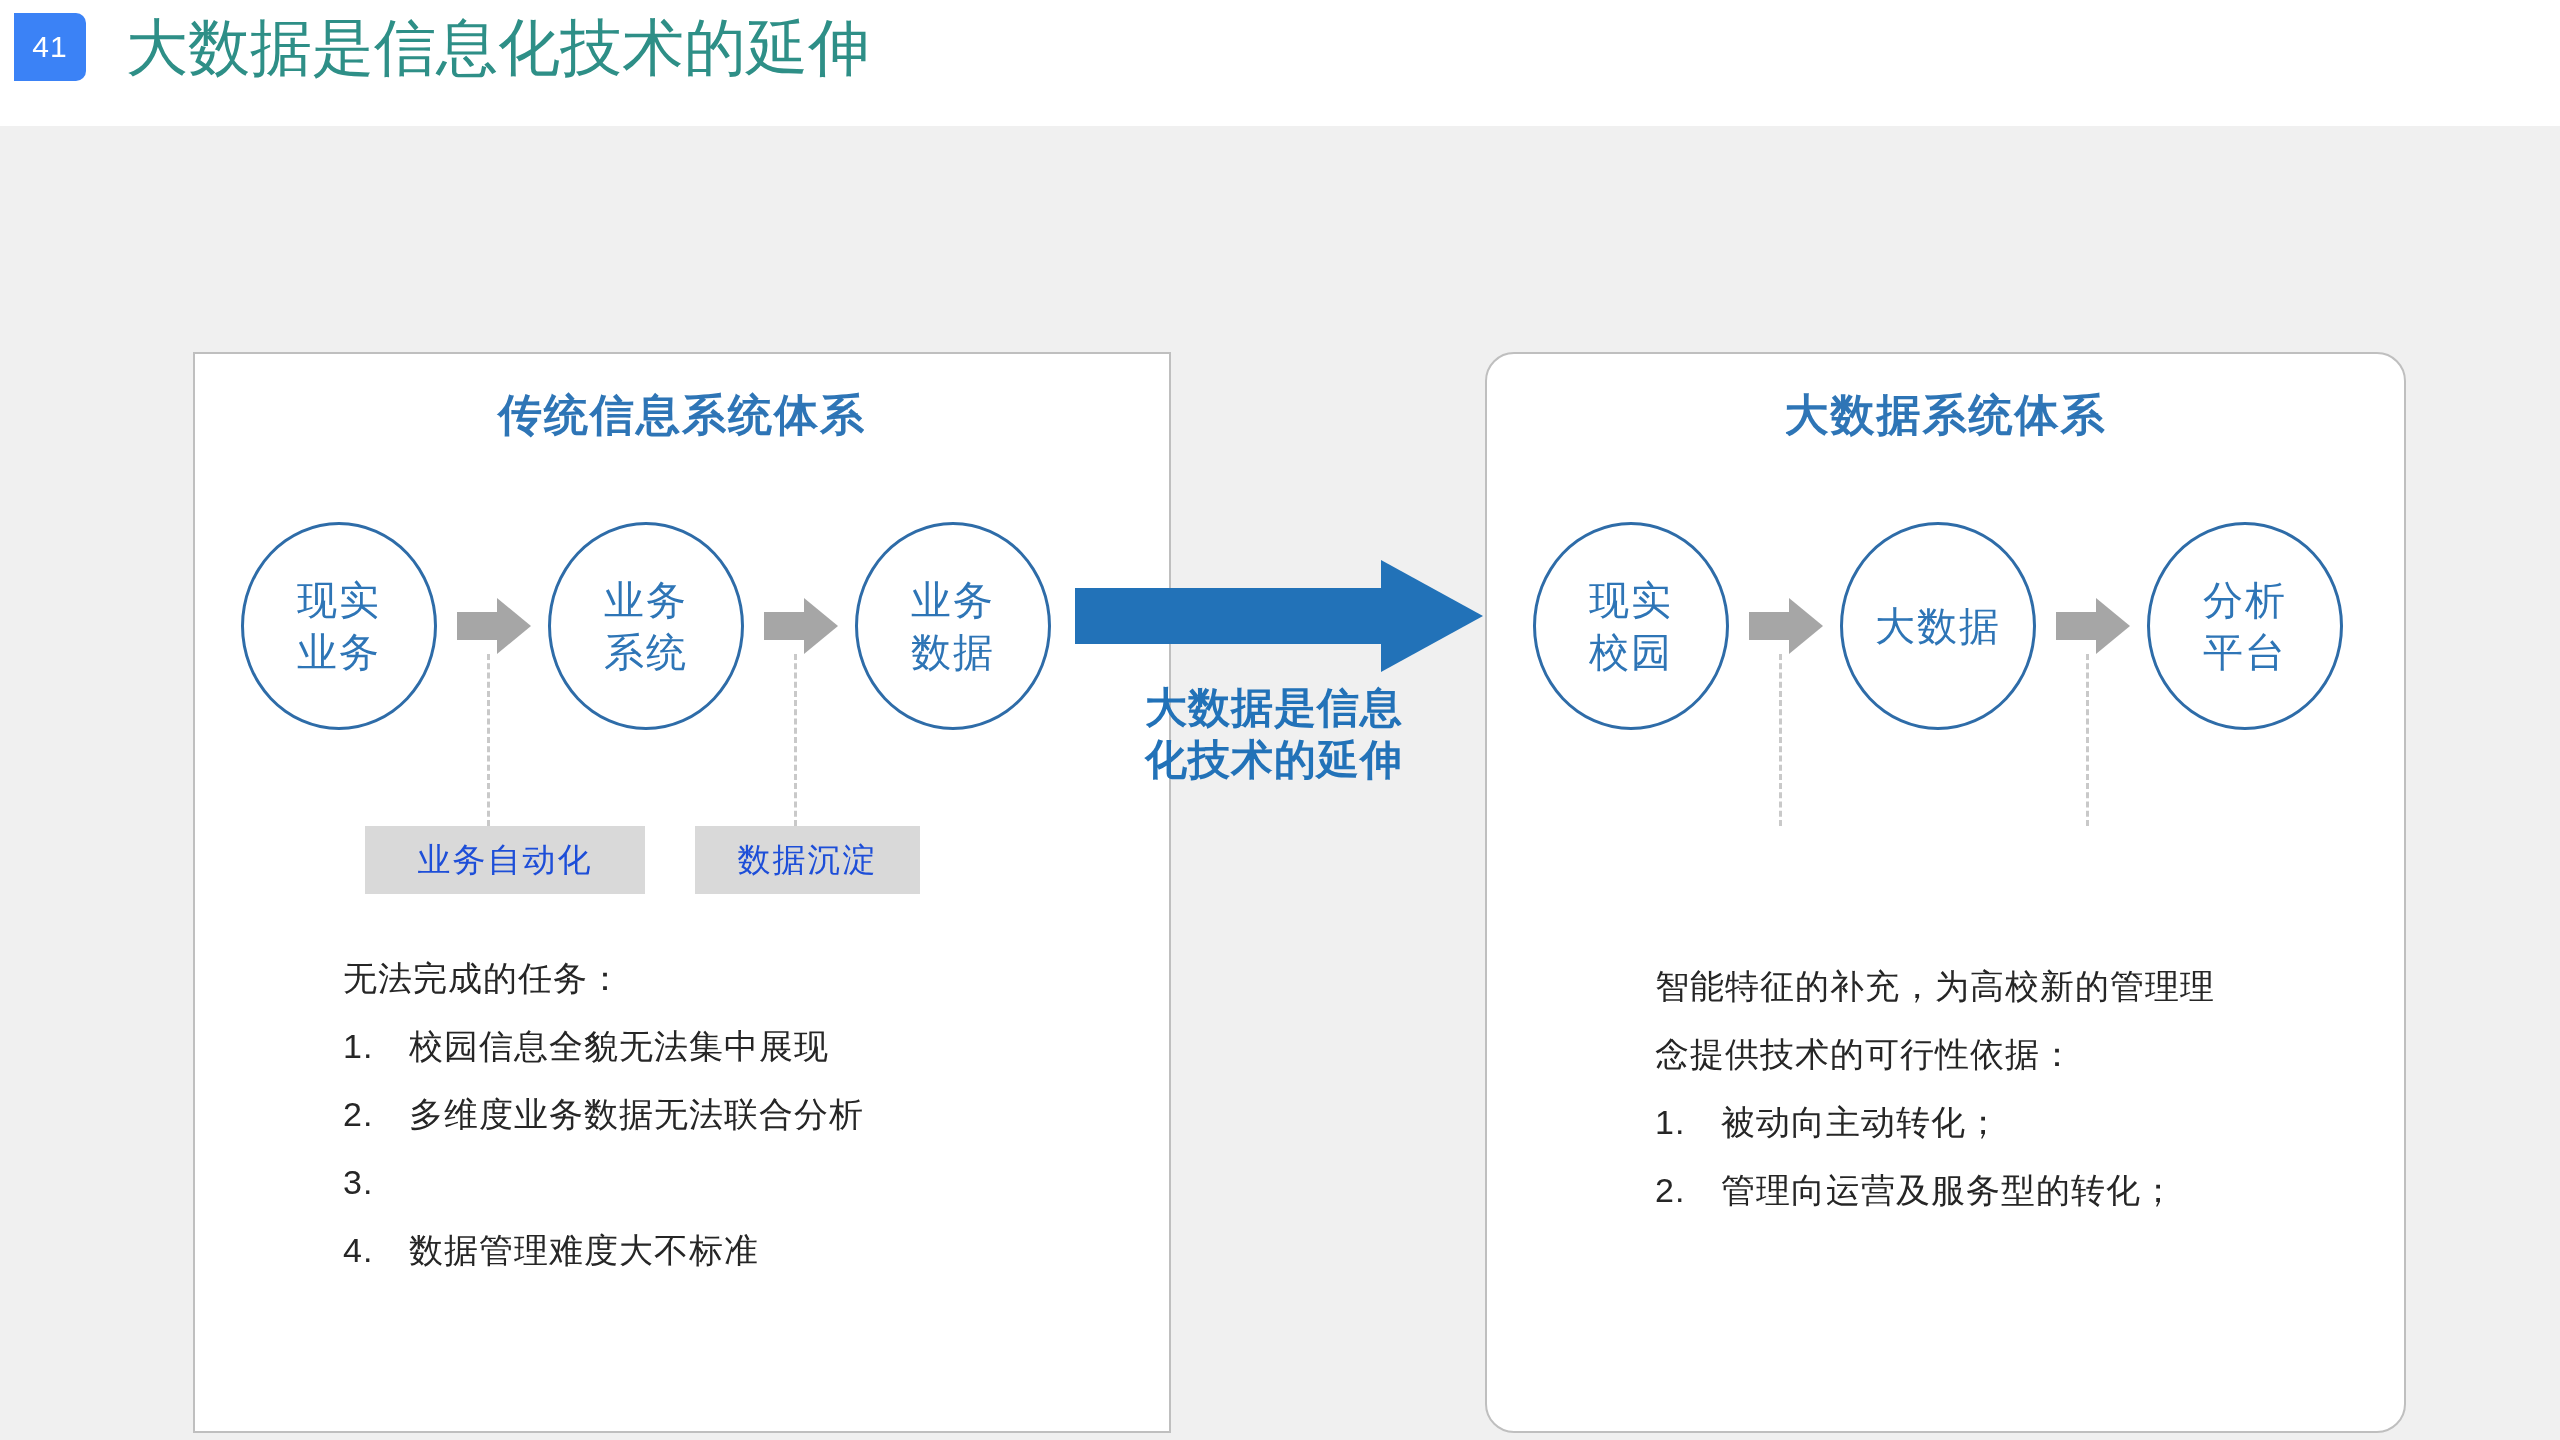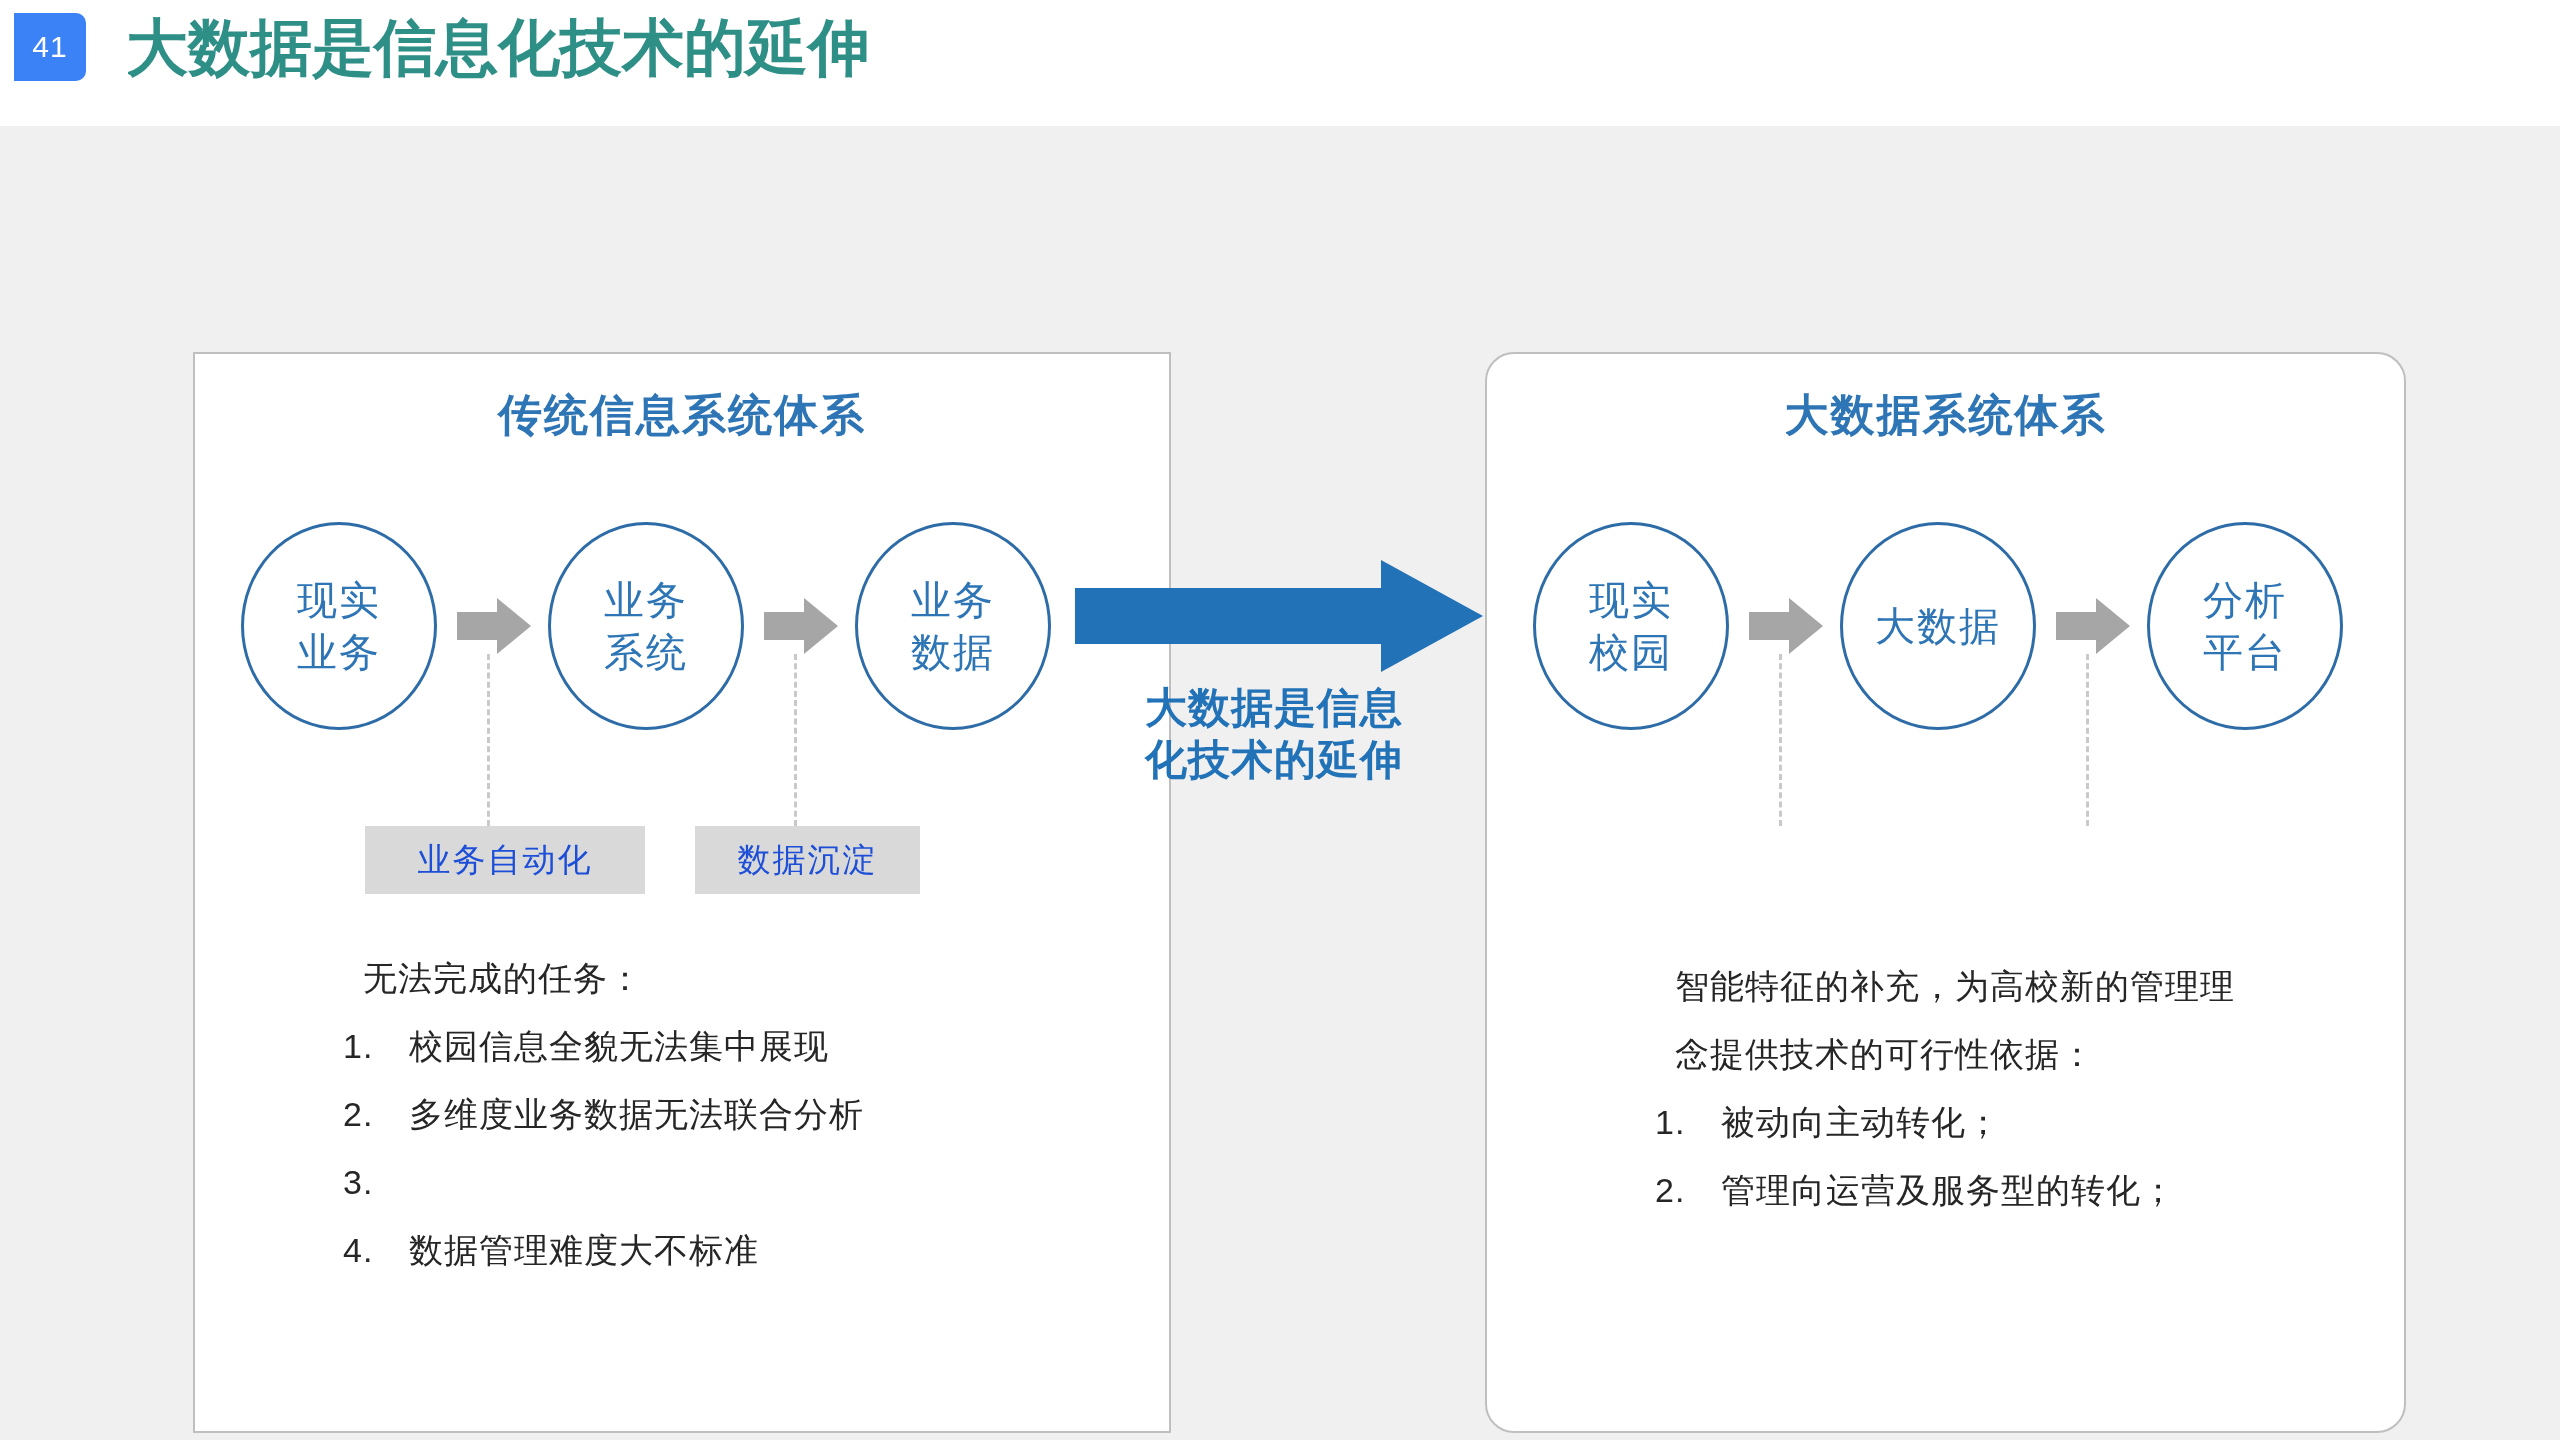--- a/index.html
+++ b/index.html
@@ -40,21 +40,21 @@
     letter-spacing: 1px;
     margin-left: 14px;
   }
   .slide-title {
     position: absolute;
     left: 126px;
     top: 6px;
     font-size: 62px;
     line-height: 84px;
     color: #2E8F87;
-    font-weight: 700;
+    font-weight: 400;
     white-space: nowrap;
   }
 
   
   .canvas {
     position: absolute;
     left: 0; top: 126px;
     width: 2560px;
     height: 1314px;
     background: #F0F0F0;
@@ -167,21 +167,21 @@
   .body-text {
     position: absolute;
     font-size: 34px;
     color: #262626;
     line-height: 68px;
     letter-spacing: 1px;
   }
   .bt-left  { left: 148px; top: 590px; width: 740px; }
   .bt-right { left: 168px; top: 598px; width: 740px; }
 
-  .bt-lead { display: block; white-space: nowrap; margin-left: 20px; }
+  .bt-lead { display: block; white-space: nowrap; }
   .bt-item {
     display: flex;
     white-space: nowrap;
   }
   .bt-num {
     display: inline-block;
     width: 66px;
     flex: 0 0 66px;
   }
 

